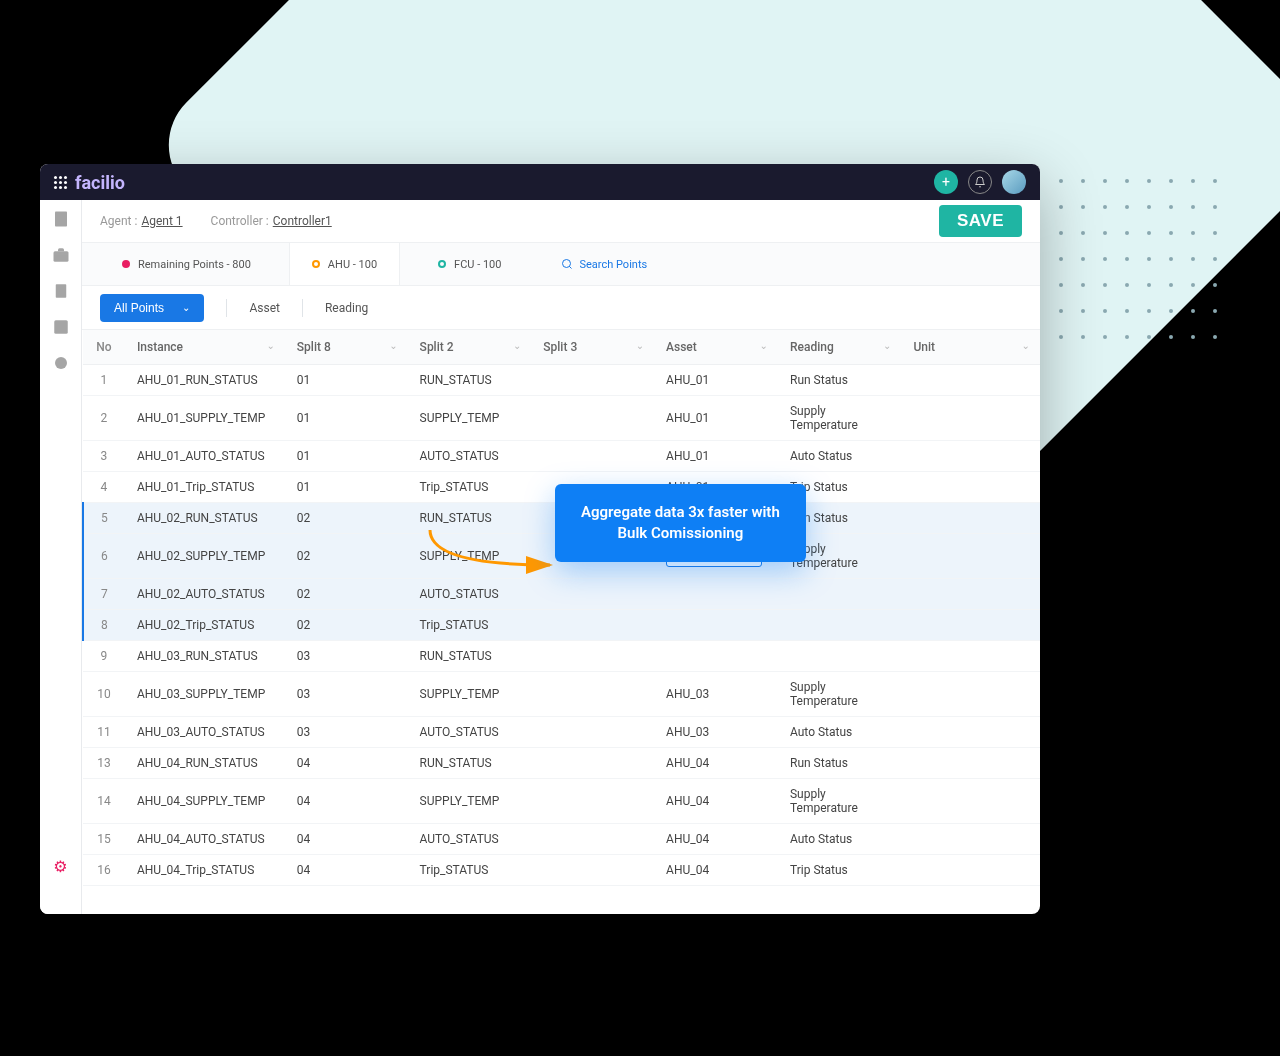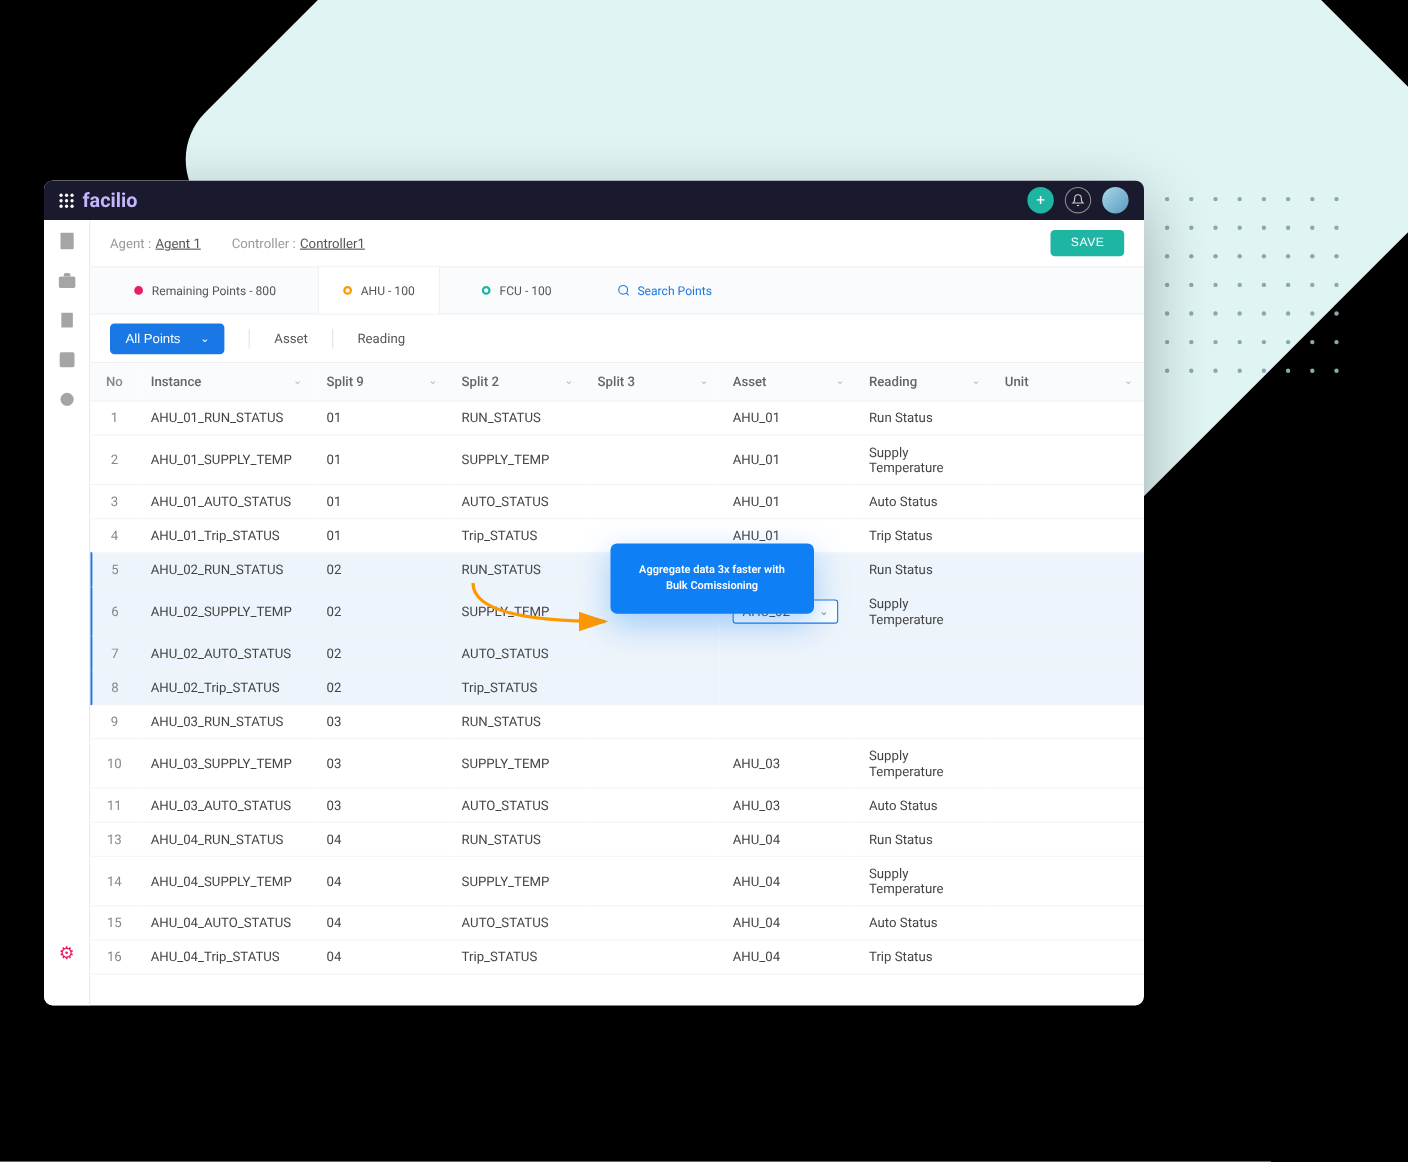--- a/index.html
+++ b/index.html
@@ -130,22 +130,22 @@
 }
 .breadcrumb-row .val { color: #555; text-decoration: underline; }
 .breadcrumb-row .sep { margin: 0 10px; }
 .save-btn {
   margin-left: auto;
   background: #1fb5a3;
   color: #fff;
   border: none;
   padding: 6px 18px;
   border-radius: 4px;
-  font-size: 11px;
-  font-weight: 400;
+  font-size: 17px;
+  font-weight: 700;
   letter-spacing: 0.5px;
   cursor: pointer;
 }
 .tabs {
   height: 44px;
   display: flex;
   align-items: center;
   border-top: 1px solid #eef0f2;
   border-bottom: 1px solid #eef0f2;
   background: #fafbfc;
@@ -237,27 +237,27 @@
   padding: 3px 8px;
   display: flex;
   align-items: center;
   justify-content: space-between;
   background: #fff;
   width: 96px;
 }
 .asset-select .chev { color: #888; }
 .callout {
   position: absolute;
-  top: 494px;
+  top: 484px;
   left: 555px;
   background: #0e7ff5;
   color: #fff;
   padding: 18px 26px;
   border-radius: 6px;
-  font-size: 10px;
+  font-size: 15px;
   font-weight: 600;
   line-height: 1.4;
   text-align: center;
   box-shadow: 0 10px 30px rgba(14,127,245,0.35);
   z-index: 50;
 }
 .arrow {
   position: absolute;
   top: 520px;
   left: 420px;
@@ -369,21 +369,21 @@
         <div class="filter-div"></div>
         <span class="filter-label">Reading</span>
       </div>
 
       <div class="table-wrap">
         <table>
           <thead>
             <tr>
               <th class="col-no">No</th>
               <th class="col-instance"><span>Instance</span><span class="sort-chev">⌄</span></th>
-              <th class="col-split"><span>Split 9</span><span class="sort-chev">⌄</span></th>
+              <th class="col-split"><span>Split 8</span><span class="sort-chev">⌄</span></th>
               <th class="col-split"><span>Split 2</span><span class="sort-chev">⌄</span></th>
               <th class="col-split"><span>Split 3</span><span class="sort-chev">⌄</span></th>
               <th class="col-asset"><span>Asset</span><span class="sort-chev">⌄</span></th>
               <th class="col-reading"><span>Reading</span><span class="sort-chev">⌄</span></th>
               <th class="col-unit"><span>Unit</span><span class="sort-chev">⌄</span></th>
             </tr>
           </thead>
           <tbody id="tbody">
               <tr>
     <td class="col-no">1</td>

